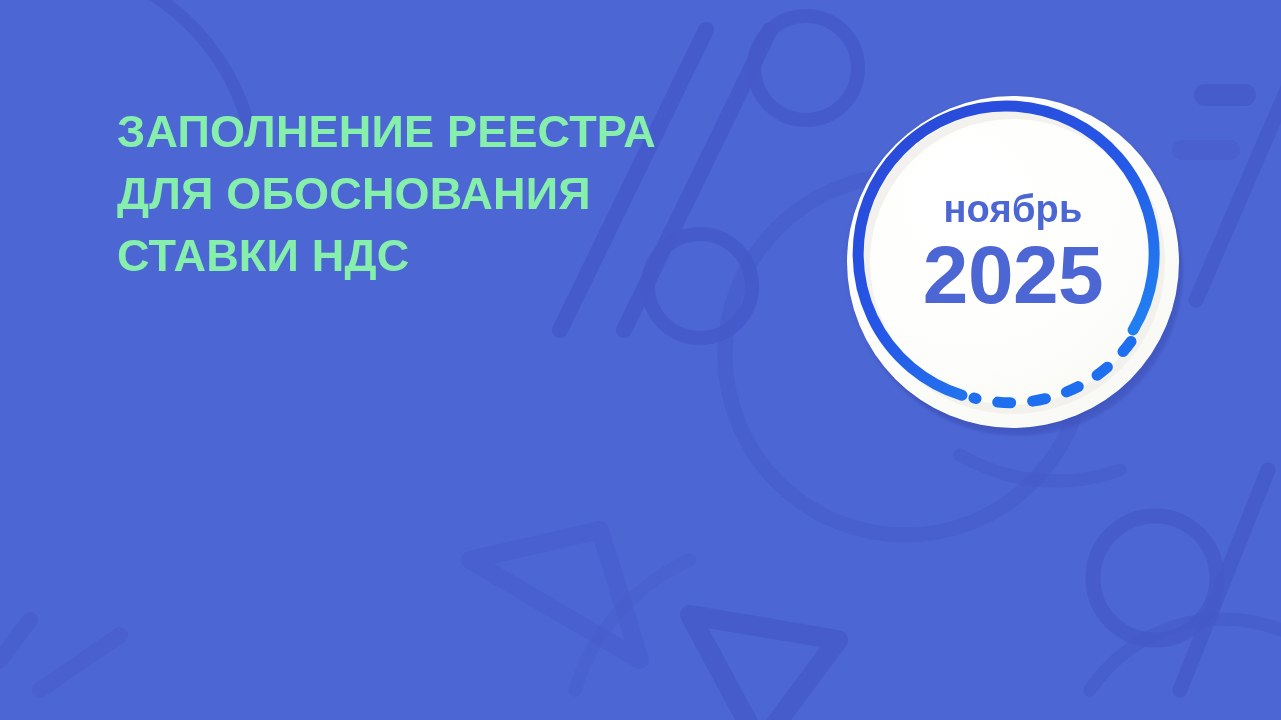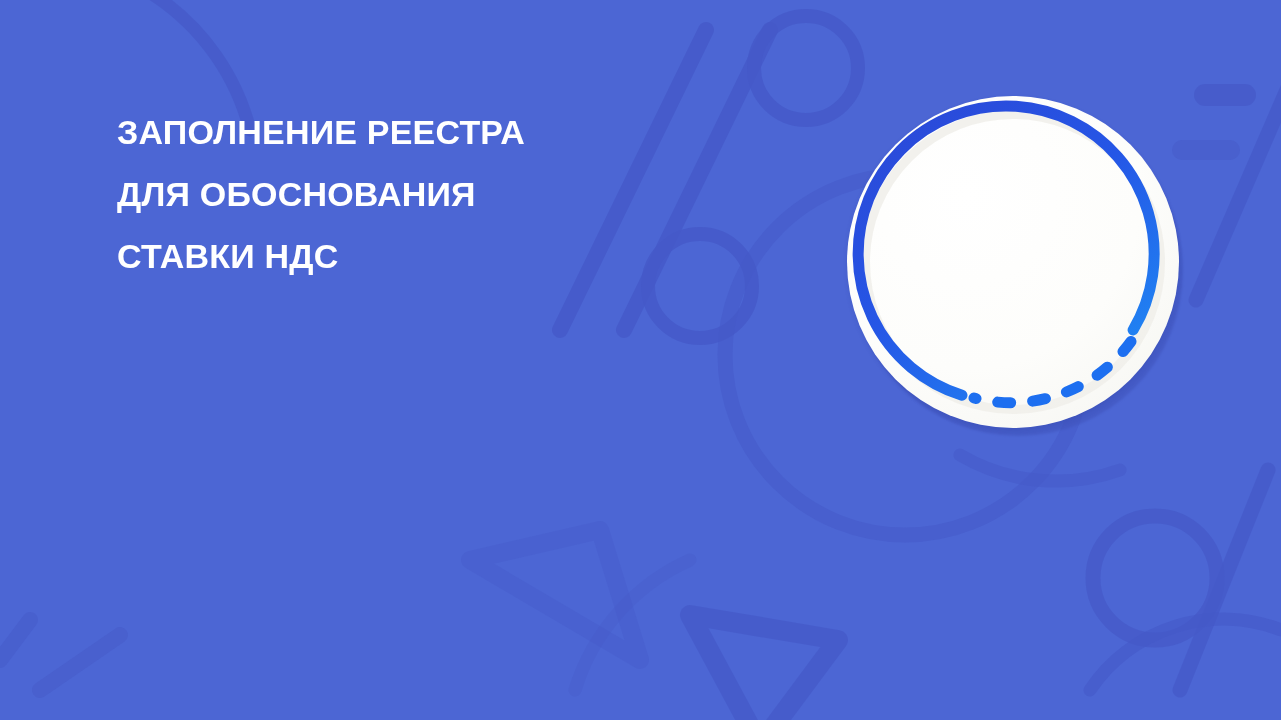--- a/index.html
+++ b/index.html
@@ -36,22 +36,22 @@
     width: 700px;
     height: 100%;
   }
 
   .title {
     position: absolute;
     top: 101px;
     left: 0;
     width: 700px;
     margin: 0;
-    color: #ffffff;
-    font-size: 34px;
+    color: #86efac;
+    font-size: 45px;
     font-weight: 700;
     line-height: 62px;
     letter-spacing: 0.2px;
     text-transform: uppercase;
     white-space: pre-line;
   }
 
   .subtitle-block {
     position: absolute;
     top: 446px;
@@ -223,17 +223,19 @@
       </defs>
 
       <path d="M 119.0 301.2
                A 148 148 0 1 1 290.1 236.0" fill="none" stroke="url(#ringGrad)" stroke-width="11" stroke-linecap="round"></path>
 
       <path d="M 288.0 247.5
                A 148 148 0 0 1 131.0 304.0" fill="none" stroke="#1d6ff0" stroke-width="11" stroke-linecap="round" stroke-dasharray="13 22"></path>
     </svg>
 
     <div class="badge-text">
+      <div class="badge-month">ноябрь</div>
+      <div class="badge-year">2025</div>
     </div>
 
   </div>
 
 </div>
 
 </body></html>

